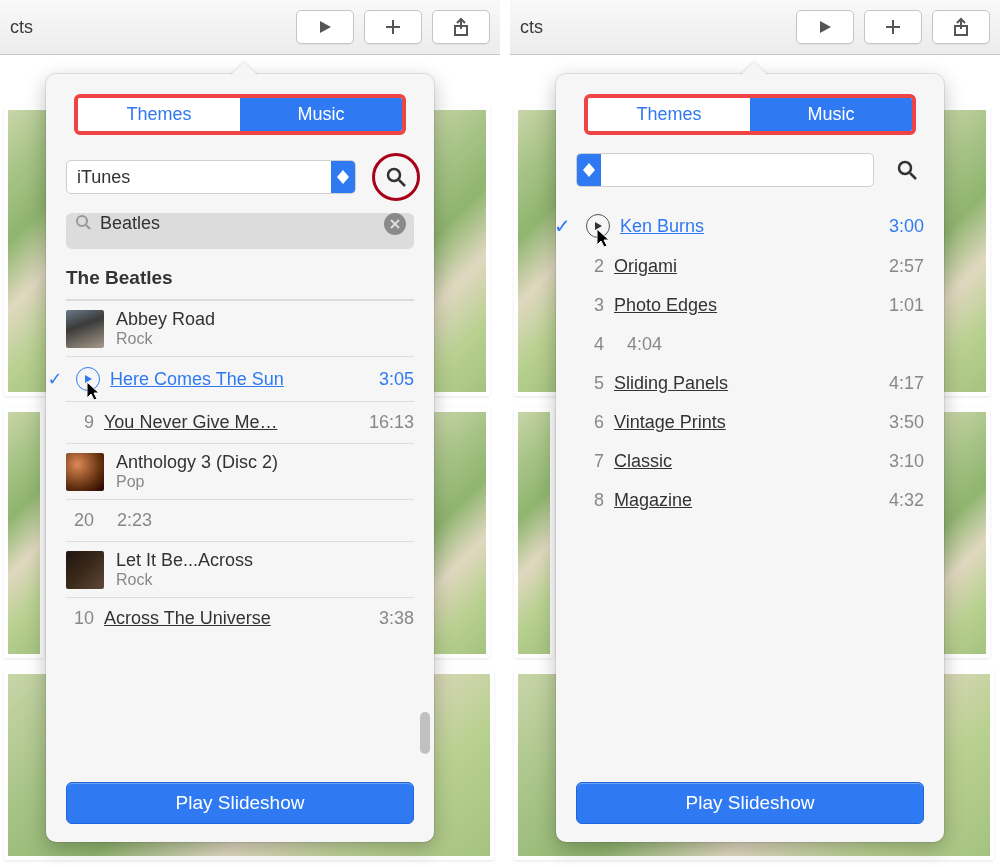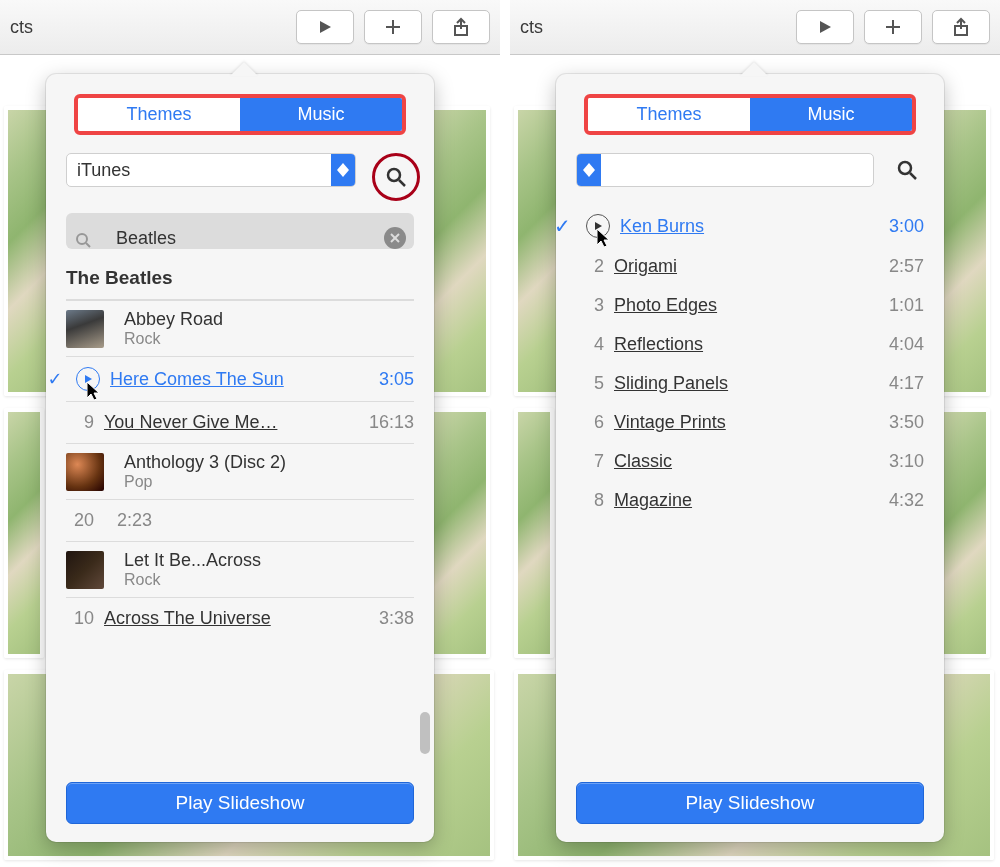--- a/index.html
+++ b/index.html
@@ -98,20 +98,21 @@
     text-align: center;
     padding: 6px 0;
     font-size: 18px;
     cursor: default;
   }
   .seg-btn.inactive { background: #fff; color: #2f7af2; }
   .seg-btn.active { background: #2f7af2; color: #fff; }
 
   .source-row {
     display: flex;
+    align-items: center;
     padding: 4px 20px 12px;
     gap: 16px;
   }
   .select-box {
     flex: 1;
     display: flex;
     align-items: center;
     background: #fff;
     border: 1px solid #cfcfcf;
     border-radius: 5px;
@@ -150,26 +151,26 @@
     align-items: center;
     justify-content: center;
     margin-right: -6px;
   }
 
   .searchfield-row {
     padding: 0 20px 12px;
   }
   .searchfield {
     display: flex;
-    align-items: flex-end;
+    align-items: flex-start;
     background: #dcdcdc;
     border-radius: 6px;
     height: 36px;
     padding: 0 8px;
-    gap: 24px;
+    gap: 8px;
   }
   .searchfield-text {
     flex: 1;
     font-size: 18px;
     color: #333;
   }
   .sf-icon { opacity: 0.5; }
   .sf-clear {
     width: 22px; height: 22px;
     background: #8a8a8a;
@@ -239,21 +240,21 @@
     font-size: 18px;
     min-width: 48px;
     text-align: right;
   }
   .track-row.selected .dur-col { color: #2f7af2; }
 
   .album-row {
     display: flex;
     align-items: center;
     padding: 8px 0;
-    gap: 20px;
+    gap: 12px;
   }
   .album-art {
     width: 38px; height: 38px;
     background: #333;
     border-radius: 2px;
     background-size: cover;
   }
   .album-art.ab { background: linear-gradient(160deg,#6c7a89 0%,#3a3a3a 40%,#a89c8a 100%); }
   .album-art.an { background: radial-gradient(circle at 30% 30%, #d85, #631 60%, #200 100%); }
   .album-art.lb { background: linear-gradient(135deg,#201510 0%,#3a2a1a 50%,#60483a 100%); }
@@ -525,21 +526,20 @@
           <span class="title-col">Origami</span>
           <span class="dur-col">2:57</span>
         </div>
         <div class="track-row simple">
           <span class="num-col">3</span>
           <span class="title-col">Photo Edges</span>
           <span class="dur-col">1:01</span>
         </div>
         <div class="track-row simple">
           <span class="num-col">4</span>
-          <span class="title-col">Reflections</span>
           <span class="dur-col">4:04</span>
         </div>
         <div class="track-row simple">
           <span class="num-col">5</span>
           <span class="title-col">Sliding Panels</span>
           <span class="dur-col">4:17</span>
         </div>
         <div class="track-row simple">
           <span class="num-col">6</span>
           <span class="title-col">Vintage Prints</span>

